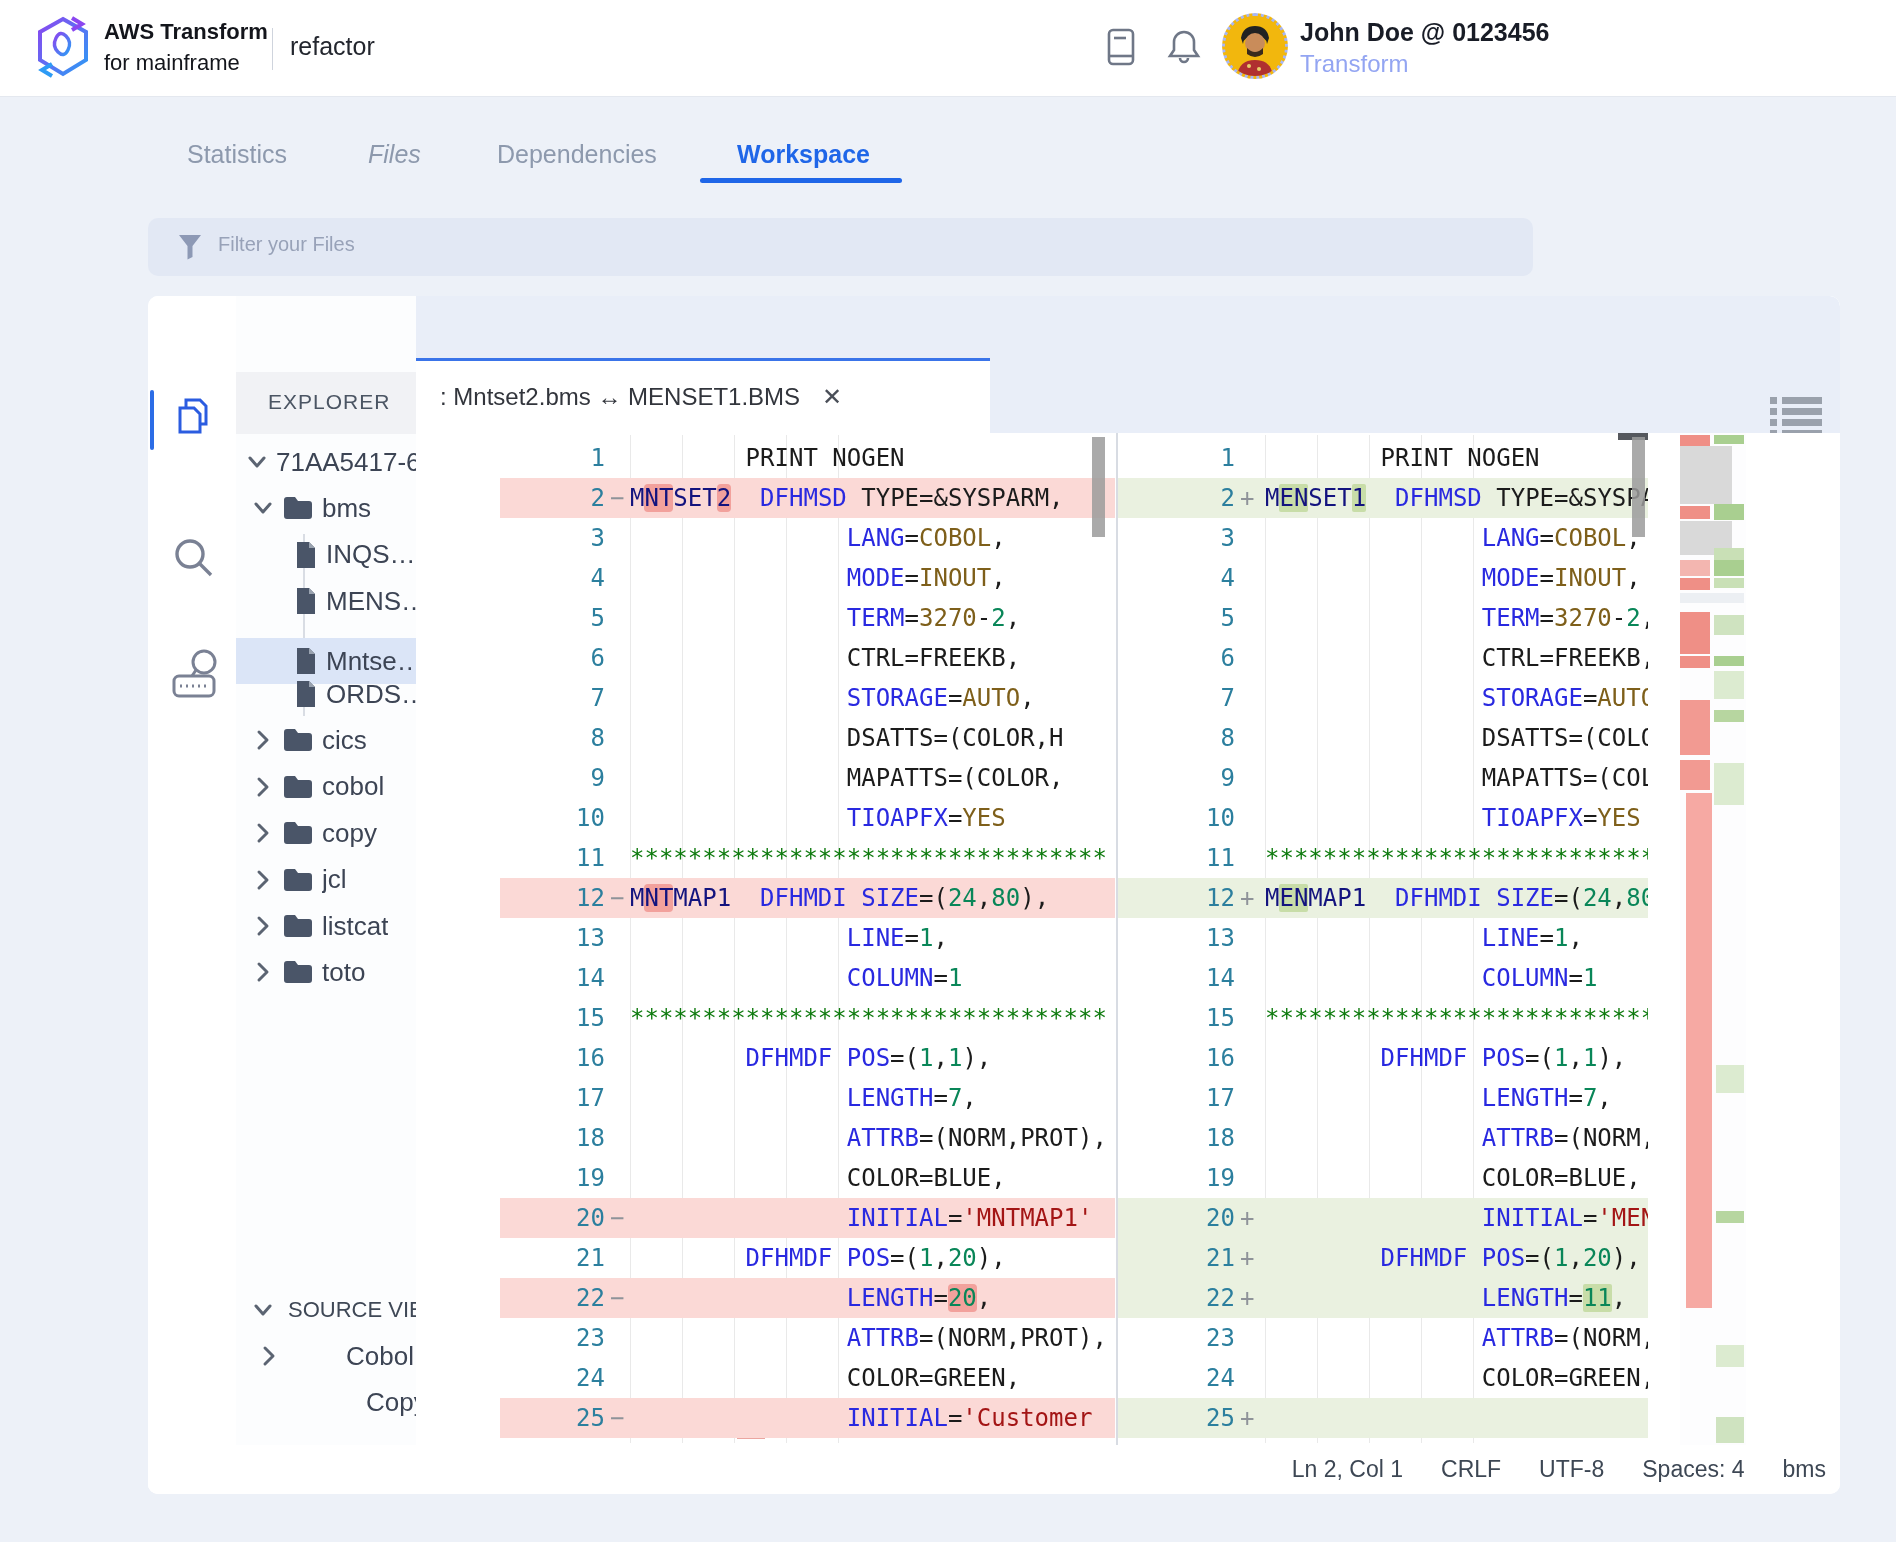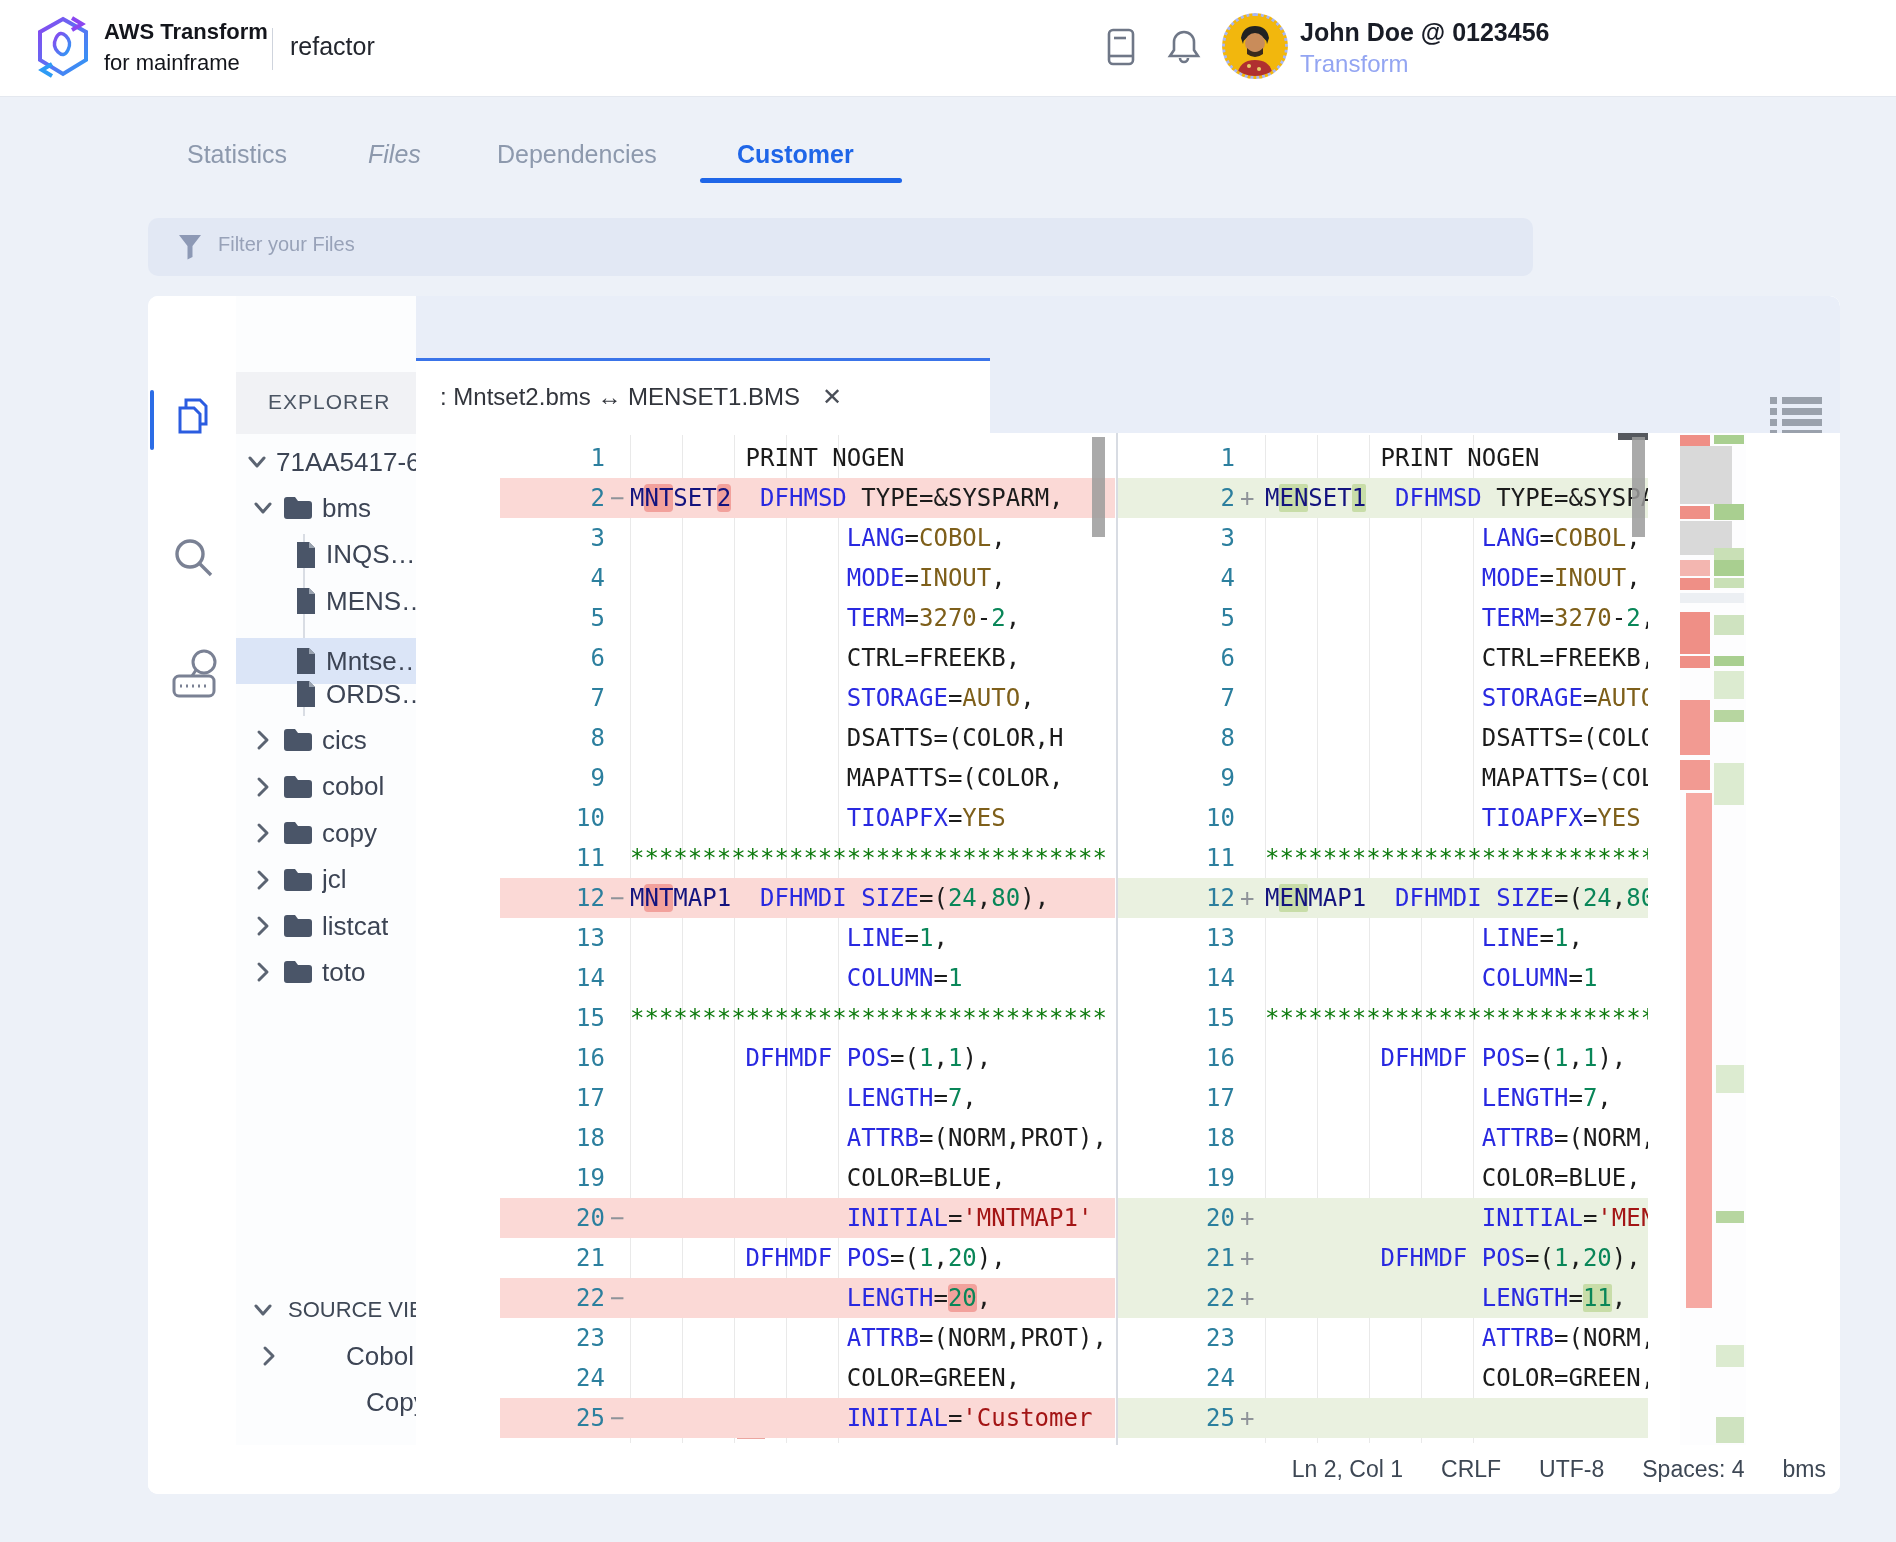--- a/index.html
+++ b/index.html
@@ -134,21 +134,21 @@
       </svg>
     </div>
     <div id="user-name" class="abs">John Doe @ 0123456</div>
     <div id="user-role" class="abs">Transform</div>
   </div>
 
   <div id="nav-tabs">
       <div class="abs nav-tab" style="left: 187px;">Statistics</div>
       <div class="abs nav-tab" style="left: 368px; font-style: italic;">Files</div>
       <div class="abs nav-tab" style="left: 497px;">Dependencies</div>
-      <div class="abs nav-tab active" style="left: 737px;">Customer</div>
+      <div class="abs nav-tab active" style="left: 737px;">Workspace</div>
     </div>
   <div id="tab-underline" class="abs"></div>
 
   <div id="filter-bar" class="abs">
     <div class="abs" style="left:30px;top:16px;width:24px;height:26px;">
       <svg width="24" height="26" viewBox="0 0 24 26">
         <path d="M1 1 h22 l-8.5 11 v11 l-5 2.5 v-13.5 Z" fill="#8d99b5"></path>
       </svg>
     </div>
   </div>

